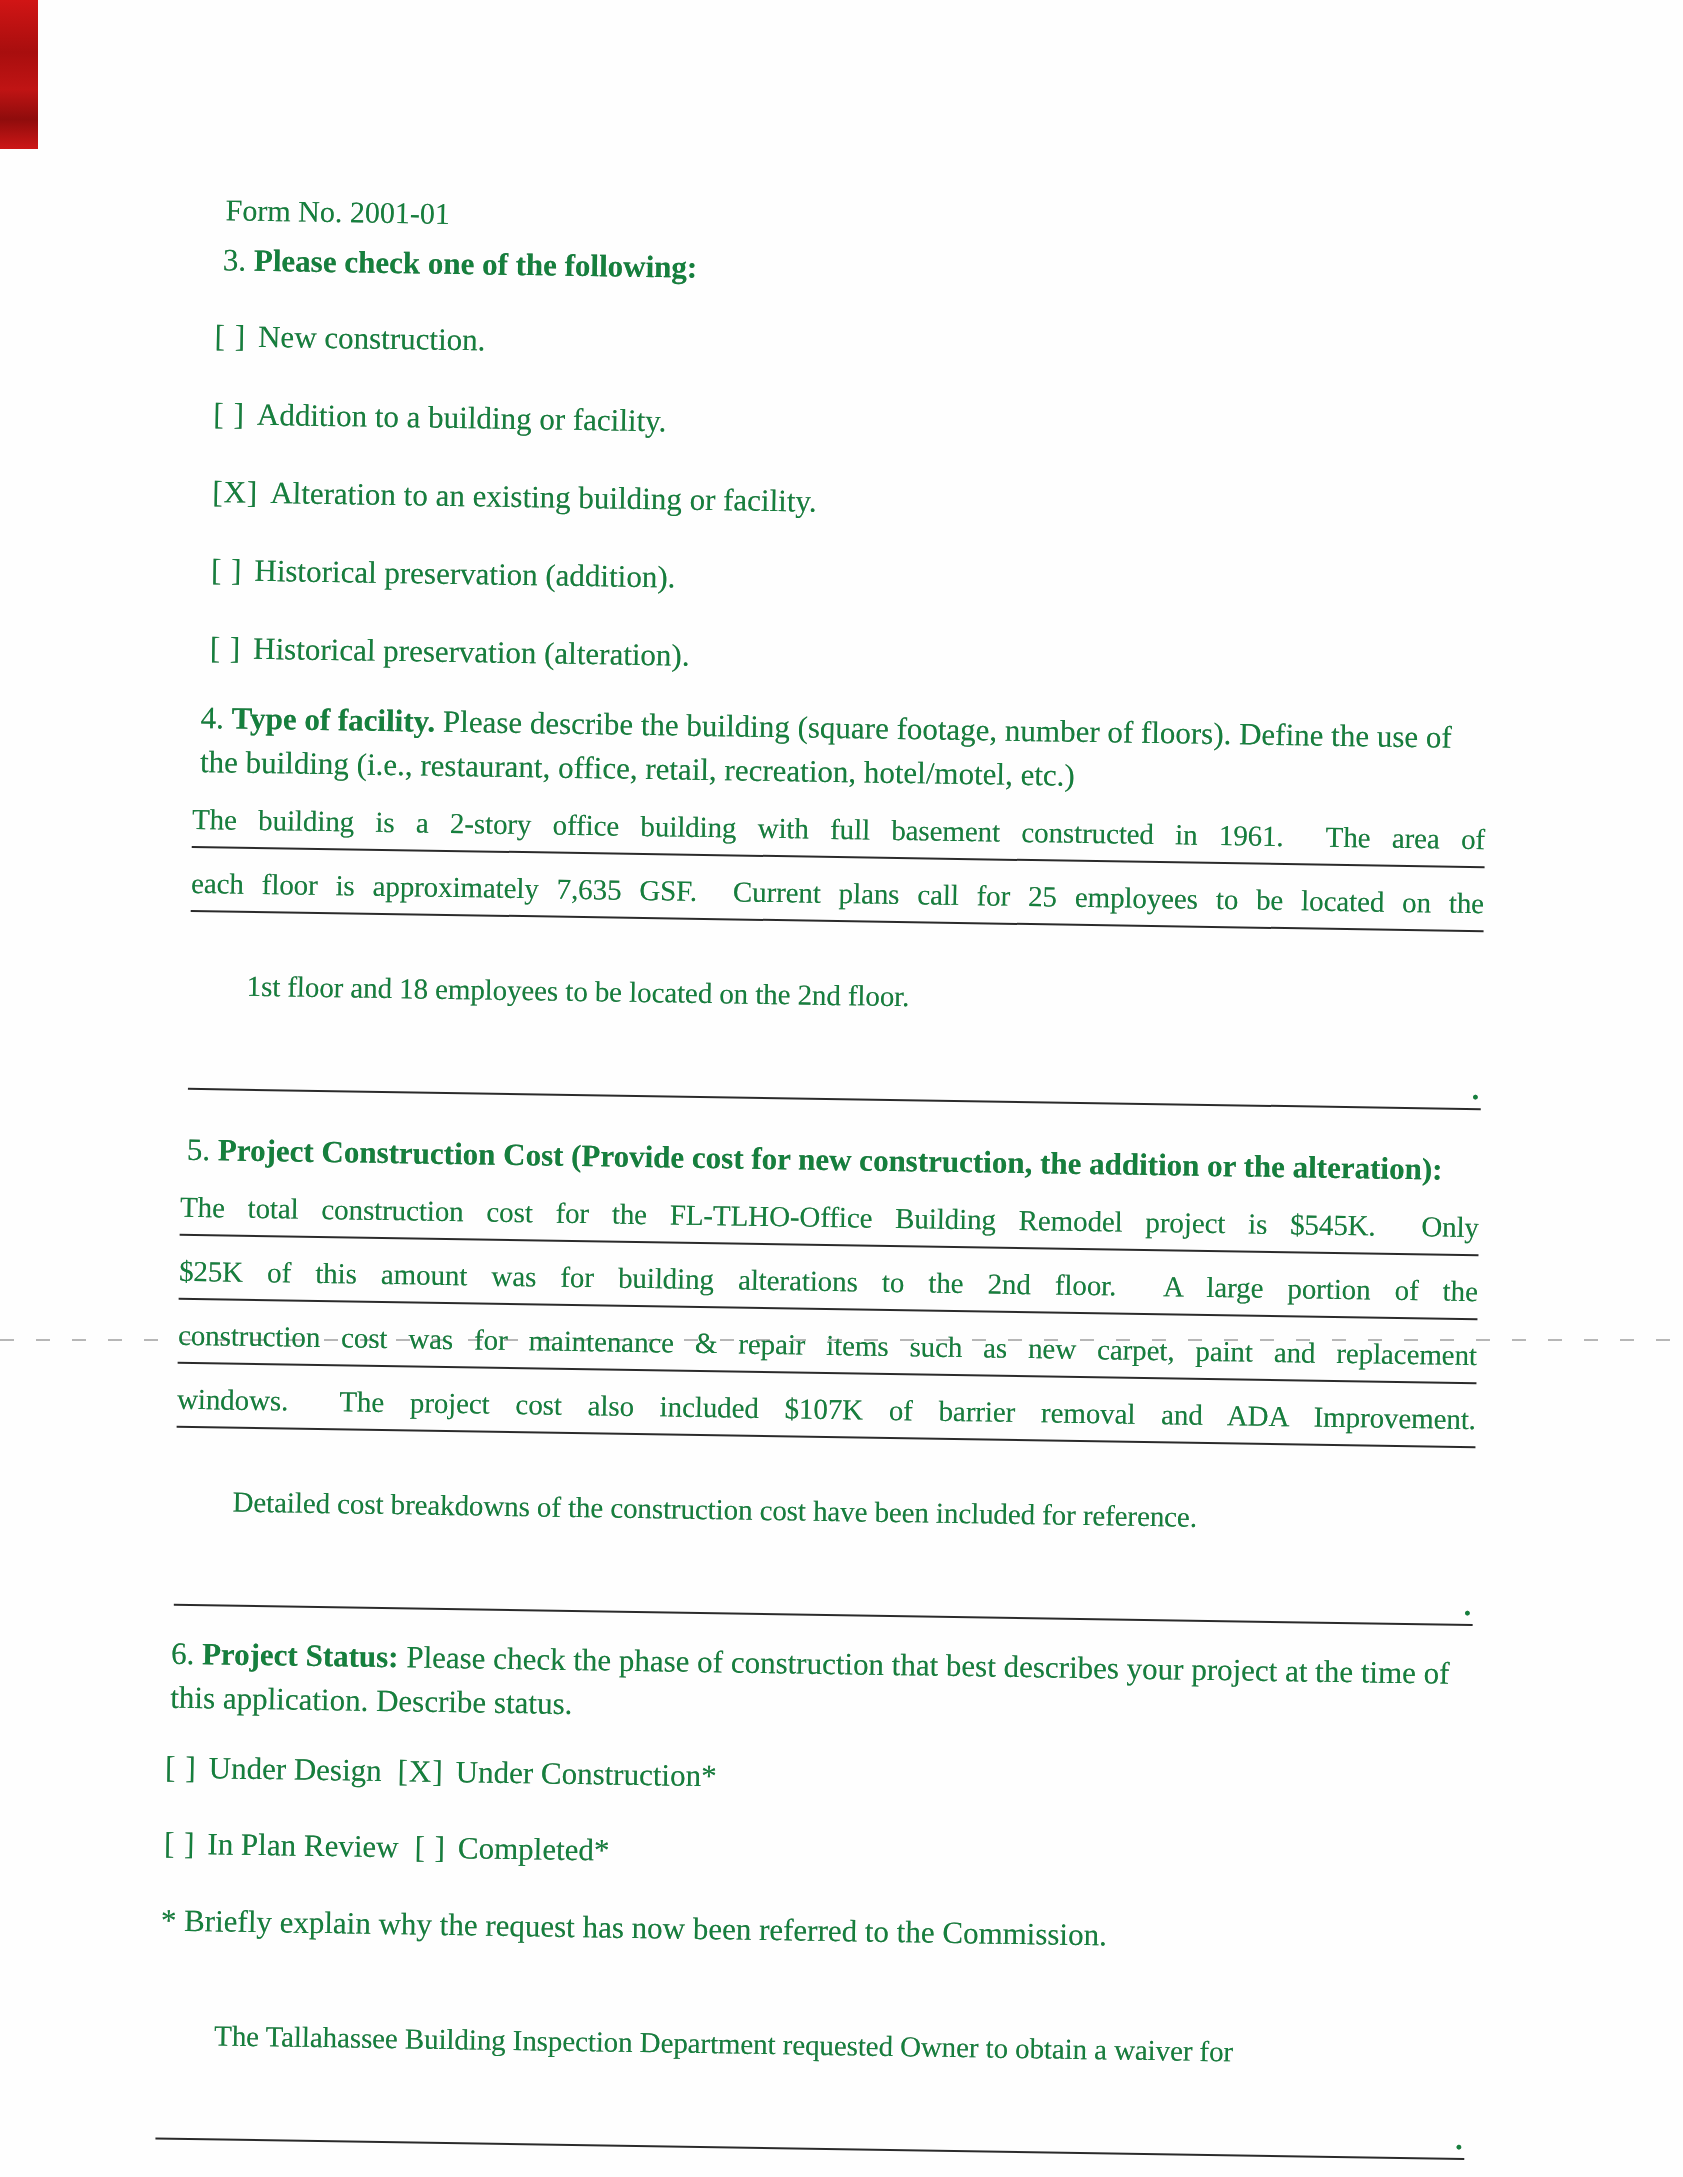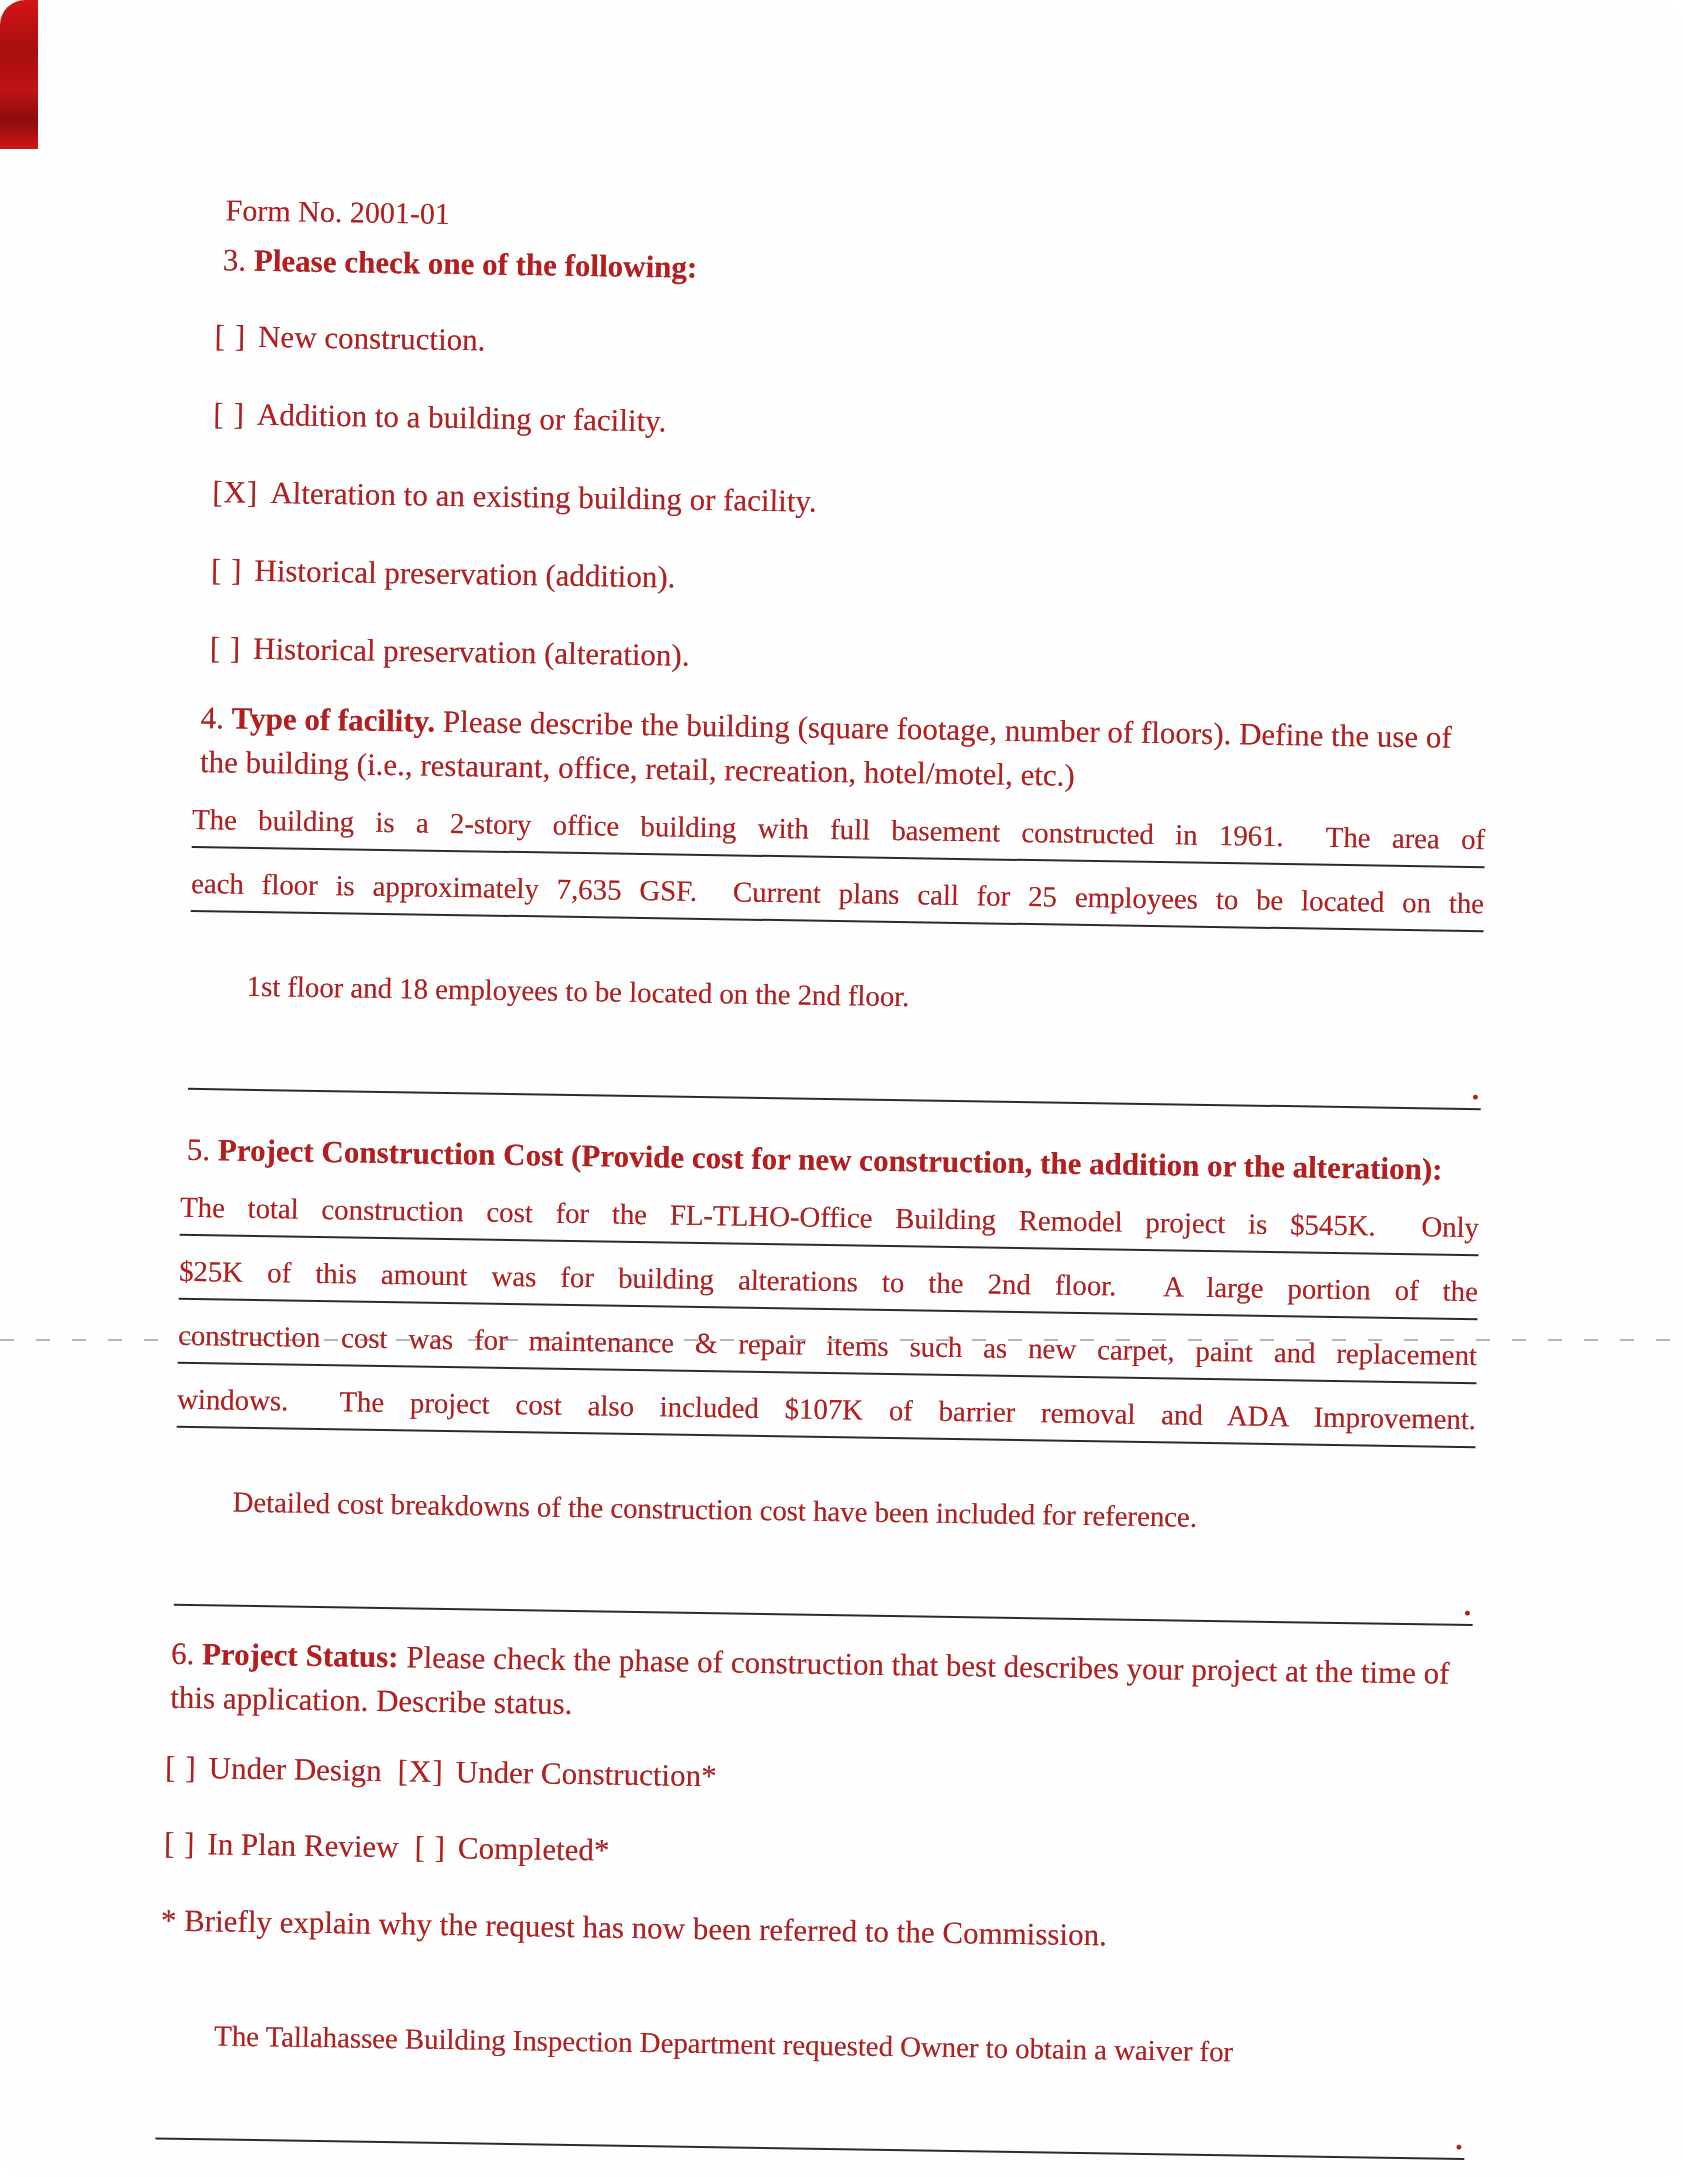--- a/index.html
+++ b/index.html
@@ -7,22 +7,21 @@
     padding: 0;
     background: #ffffff;
   }
   .page {
     position: relative;
     width: 1683px;
     height: 2177px;
     background: #fefefe;
     overflow: hidden;
     font-family: "Liberation Serif", "DejaVu Serif", serif;
-    color: #b91c1c;
-    border-radius: 25px;
+    color: #15803d;
   }
 
   
   .red-bar {
     position: absolute;
     left: 0;
     top: 0;
     width: 38px;
     height: 149px;
     background: linear-gradient(180deg, #d11515 0%, #a80e0e 35%, #c01414 60%, #8f0c0c 80%, #cd1616 100%);

